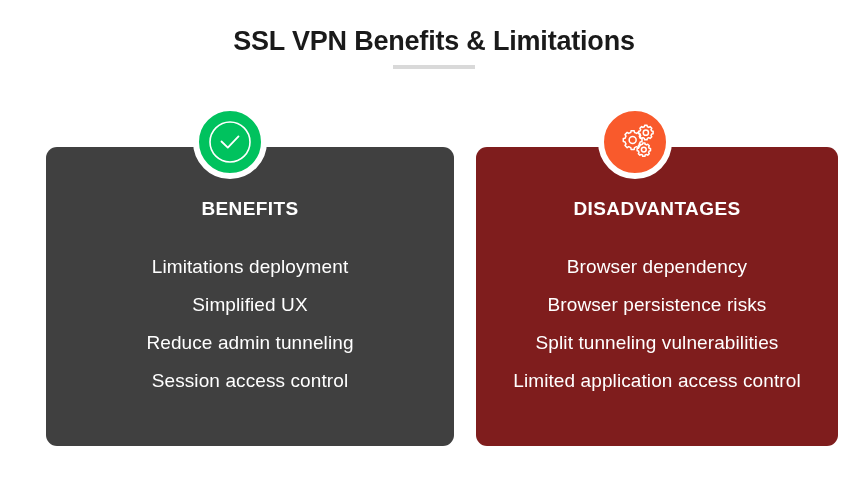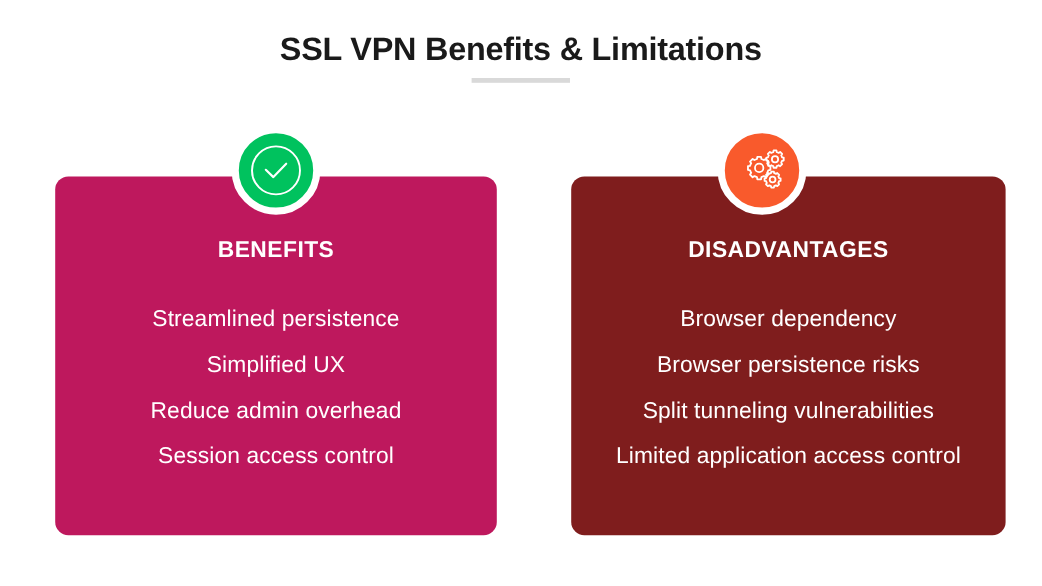--- a/index.html
+++ b/index.html
@@ -48,21 +48,22 @@
   
   .card {
     position: absolute;
     border-radius: 11px;
     top: 147px;
     height: 299px;
   }
   .card-benefits {
     left: 46px;
     width: 368px;
-    background: #be185d;
+    background: #404040;
+    padding-left: 40px;
   }
   .card-disadvantages {
     left: 476px;
     width: 362px;
     background: #7f1d1d;
   }
 
   .card-heading {
     position: absolute;
     left: 0;
@@ -126,23 +127,23 @@
 
 <div class="slide">
 
   <div class="page-title">SSL VPN Benefits &amp; Limitations</div>
 
   <div class="title-divider"></div>
 
   <div class="card card-benefits">
     <div class="card-heading">BENEFITS</div>
     <ul class="card-list">
-      <li>Streamlined persistence</li>
+      <li>Limitations deployment</li>
       <li>Simplified UX</li>
-      <li>Reduce admin overhead</li>
+      <li>Reduce admin tunneling</li>
       <li>Session access control</li>
     </ul>
   </div>
 
   <div class="badge badge-benefits">
     <span>
       <svg width="46" height="46" viewBox="0 0 46 46" aria-hidden="true">
         <circle cx="23" cy="23" r="20" fill="none" stroke="#ffffff" stroke-width="1.6"></circle>
         <path d="M14.5 22.5 L20.8 28.6 L31.5 17.4" fill="none" stroke="#ffffff" stroke-width="1.8" stroke-linecap="round" stroke-linejoin="round"></path>
       </svg>

